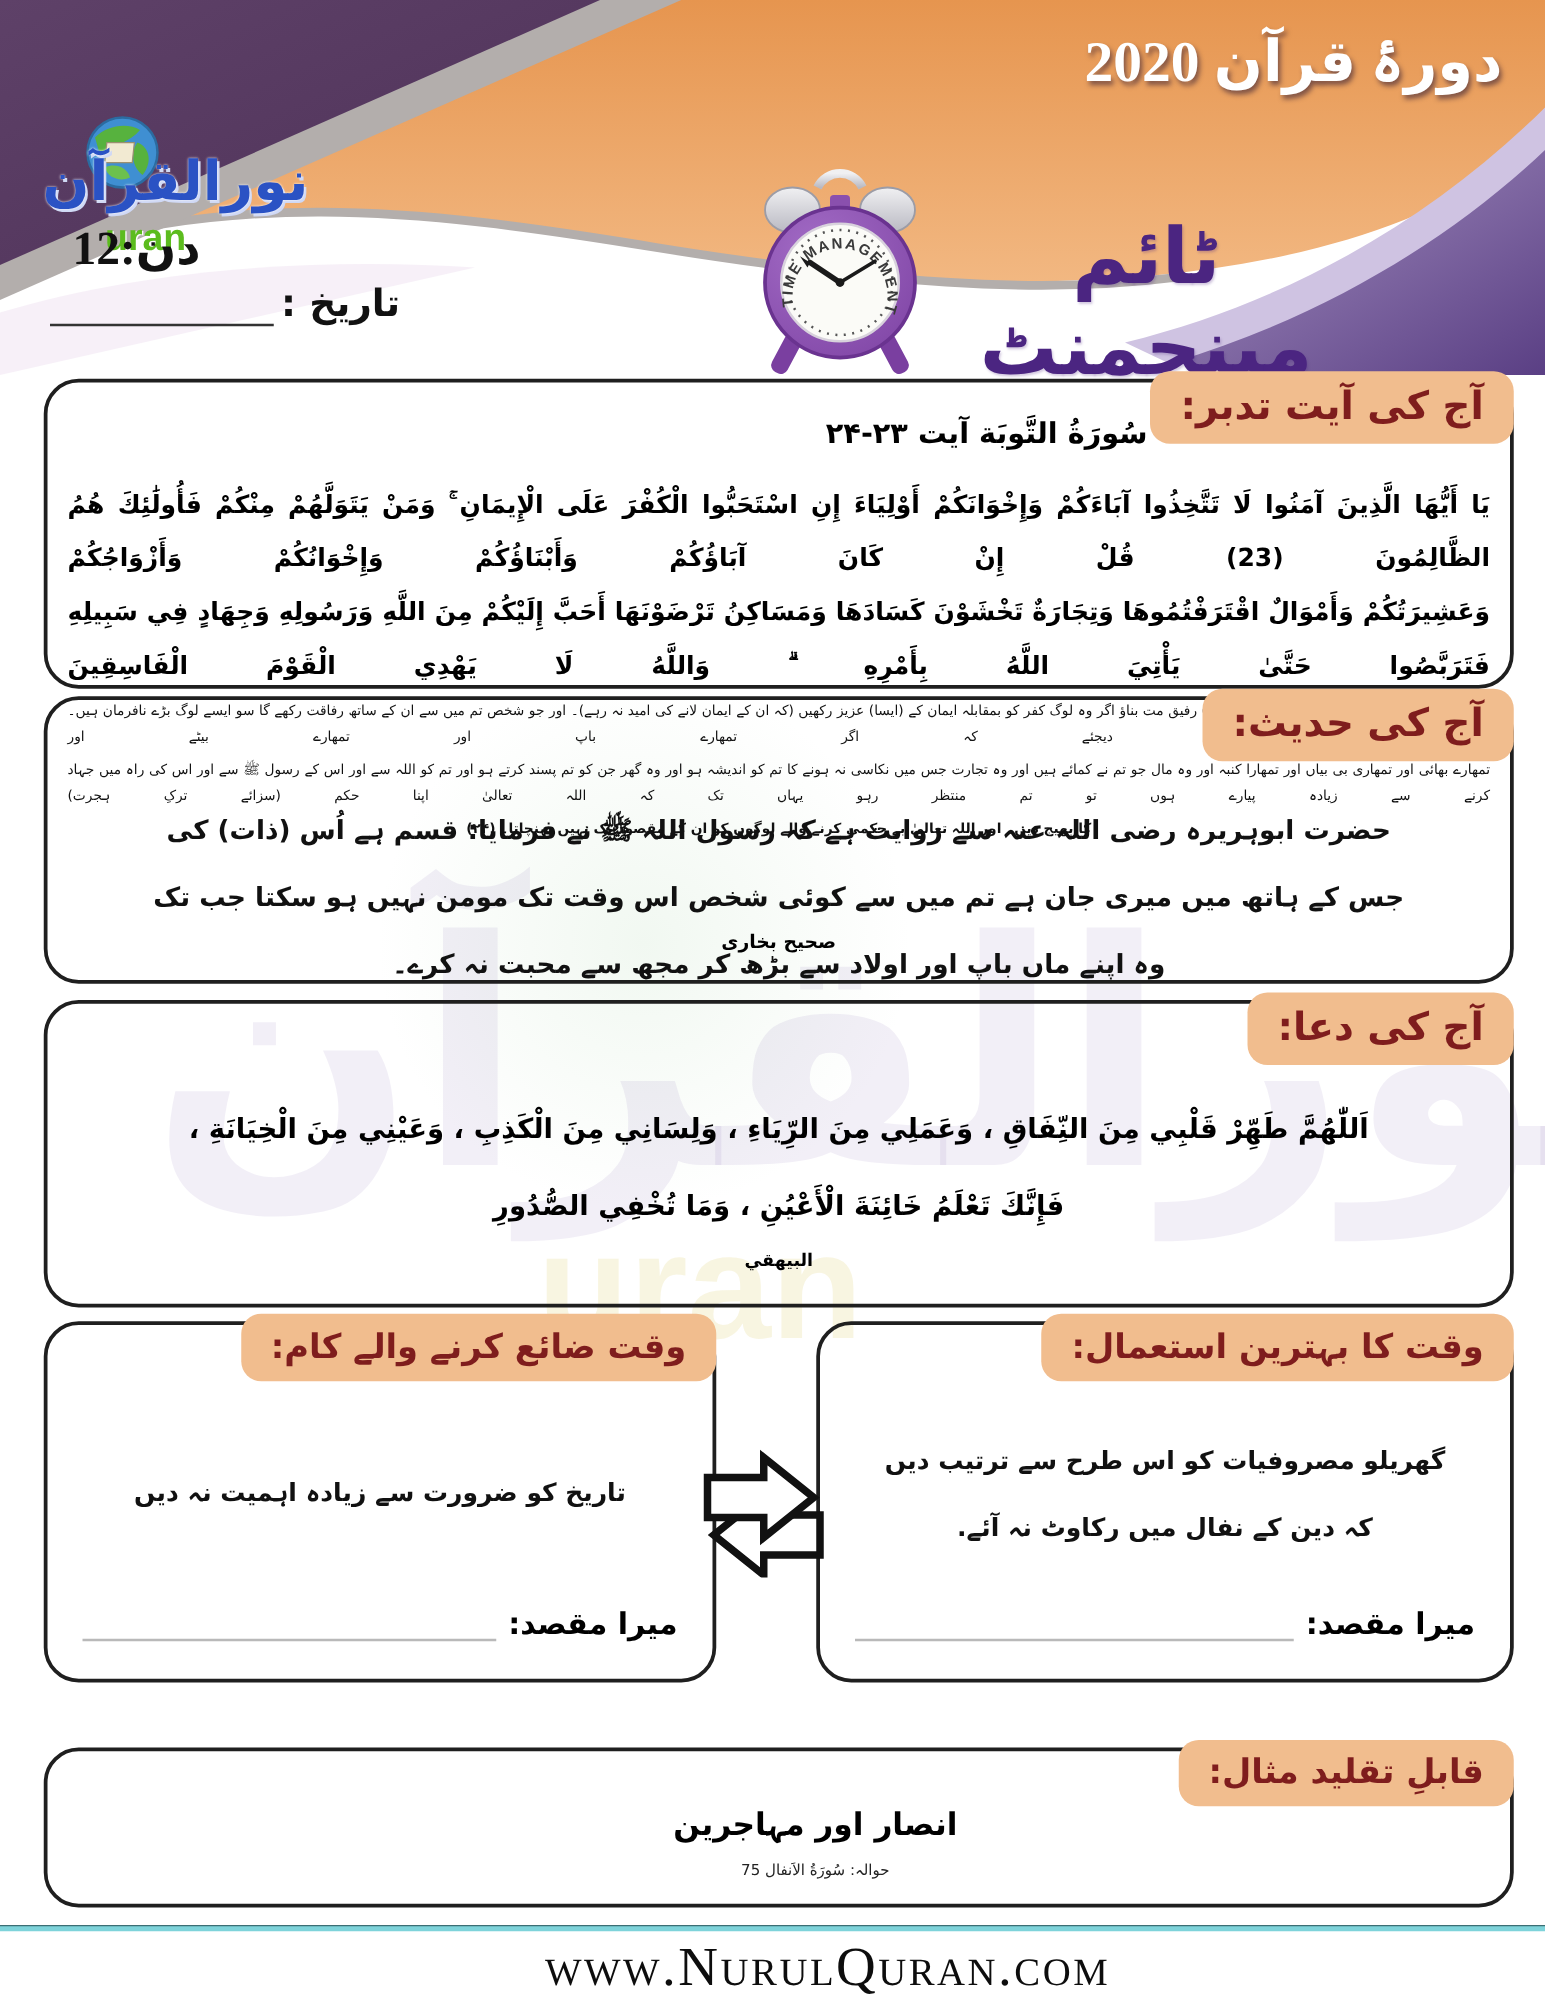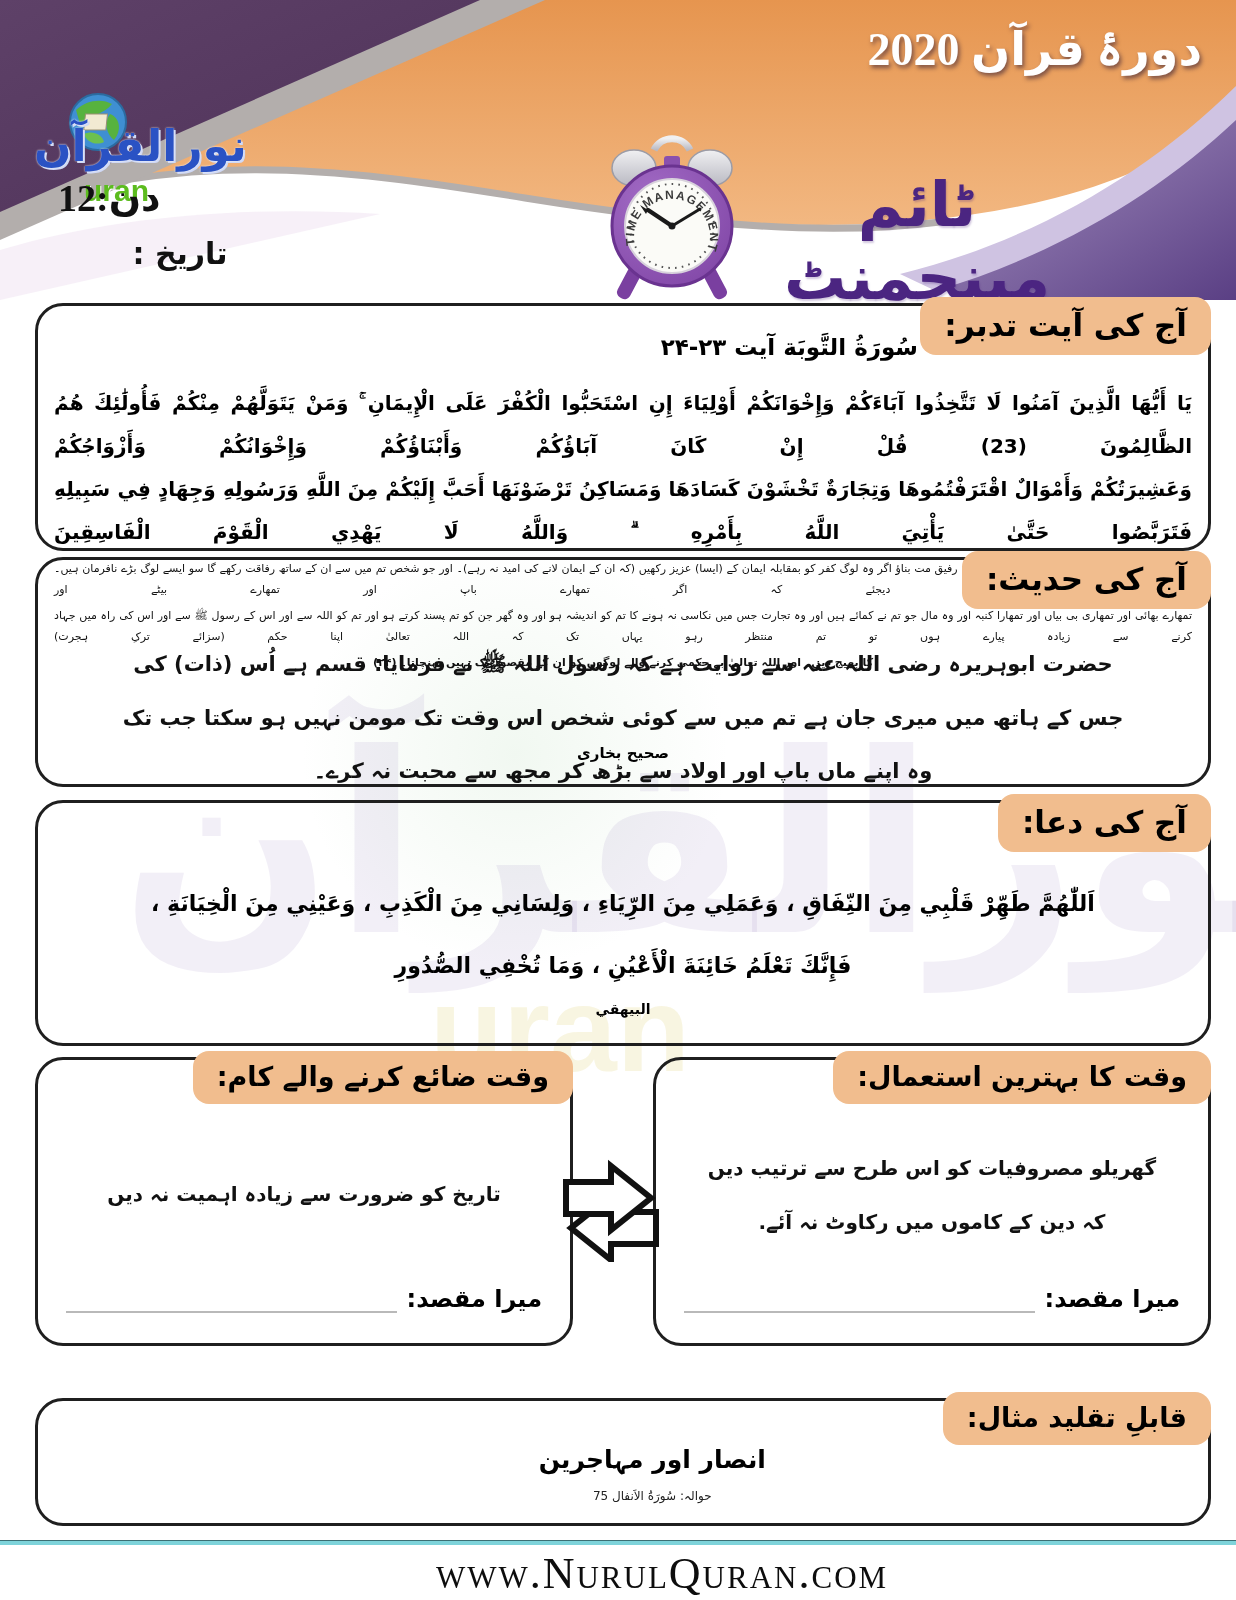--- a/index.html
+++ b/index.html
@@ -13,39 +13,39 @@
     text-shadow:2px 3px 4px rgba(40,20,50,.55);}
   .logo{position:absolute;left:26px;top:92px;width:190px;height:130px;}
   .logo .ar{position:absolute;left:8px;top:28px;font-size:44px;font-weight:bold;color:#2a52c4;
     text-shadow:0 0 2px #fff,2px 2px 0 #cfd8f5;direction:rtl;}
   .logo .lat{position:absolute;left:58px;top:82px;font-size:30px;font-weight:bold;color:#5cbc1e;
     font-family:"Liberation Sans",sans-serif;text-shadow:1px 1px 0 #fff;}
   .logo svg{position:absolute;left:40px;top:-2px;}
   .day-block{position:absolute;left:40px;top:176px;width:280px;direction:rtl;color:#111;}
   .day-line{font-size:38px;font-weight:bold;padding-left:18px;text-align:left;
     font-family:"Liberation Serif","DejaVu Sans",serif;}
-  .date-row{display:flex;direction:rtl;align-items:center;margin-top:16px;flex-direction:column;}
+  .date-row{display:flex;direction:rtl;align-items:flex-end;margin-top:4px;}
   .date-row .lbl{font-size:30px;font-weight:bold;white-space:nowrap;}
   .date-row .blank{flex:1;border-bottom:2px solid #333;height:34px;margin-right:6px;}
   .clock{position:absolute;left:596px;top:126px;}
   .page-title{position:absolute;left:742px;top:168px;width:350px;text-align:center;direction:rtl;
     font-size:62px;font-weight:bold;color:#4b2581;text-shadow:1px 2px 2px rgba(75,37,129,.25);}
 
   
   .watermark{position:absolute;z-index:0;pointer-events:none;}
   #wm-ar{left:120px;top:700px;font-size:250px;font-weight:bold;color:rgba(130,100,180,.10);direction:rtl;}
   #wm-lat{left:430px;top:960px;font-size:120px;font-weight:bold;color:rgba(215,200,90,.18);
     font-family:"Liberation Sans",sans-serif;}
   #wm-circle{left:300px;top:540px;width:430px;height:430px;border-radius:50%;
     background:radial-gradient(circle,rgba(205,230,205,.28),rgba(205,230,205,0) 70%);}
 
   
   .box{position:absolute;border:3px solid #1f1f1f;border-radius:28px;background:transparent;z-index:1;}
   .tab{position:absolute;top:-9px;right:-3px;background:#f1bd8e;border-radius:16px;
-    padding:10px 24px 12px 24px;font-weight:bold;color:#000000;direction:rtl;white-space:nowrap;z-index:2;}
+    padding:10px 24px 12px 24px;font-weight:bold;color:#7f1d1d;direction:rtl;white-space:nowrap;z-index:2;}
   .tab.big{font-size:31px;}
   .tab.mid{font-size:27px;}
 
   #box-ayat{left:35px;top:303px;width:1170px;height:242px;}
   .ayat-ref{position:absolute;top:28px;right:290px;font-size:23px;font-weight:bold;direction:rtl;}
   .ayat-body{position:absolute;top:76px;left:16px;right:16px;direction:rtl;}
   .ayat-line{font-size:20px;font-weight:bold;line-height:2.15;text-align:justify;text-align-last:justify;}
   .ayat-trans{margin-top:4px;font-size:11px;line-height:1.95;text-align:justify;text-align-last:justify;
     color:#111;}
   .ayat-trans.center{text-align:left;text-align-last:center;font-weight:bold;}
@@ -218,21 +218,21 @@
   </div>
 
   <svg class="swap-arrows" width="122" height="112" viewBox="0 0 120 112">
     <path d="M105,62 h-45 v-16 l-40,32 l40,32 v-16 h45 z" fill="#ffffff" stroke="#111" stroke-width="6" stroke-linejoin="miter"></path>
     <path d="M15,32 h45 v-16 l40,32 l-40,32 v-16 h-45 z" fill="#ffffff" stroke="#111" stroke-width="6" stroke-linejoin="miter"></path>
   </svg>
 
   <div class="box" id="box-bestuse">
     <div class="tab mid">وقت کا بہترین استعمال:</div>
     <div class="midbox-text" style="top:82px;">گھریلو مصروفیات کو اس طرح سے ترتیب دیں</div>
-    <div class="midbox-text" style="top:136px;">کہ دین کے کاموں میں رکاوٹ نہ آئے.</div>
+    <div class="midbox-text" style="top:136px;">کہ دین کے نفال میں رکاوٹ نہ آئے.</div>
     <div class="goal-row">
       <span class="lbl">میرا مقصد:</span>
       <span class="blank"></span>
     </div>
   </div>
 
   <div class="box" id="box-example">
     <div class="tab mid">قابلِ تقلید مثال:</div>
     <div class="example-text">انصار اور مہاجرین</div>
     <div class="example-ref">حوالہ: سُورَةُ الاَنفال 75</div>

